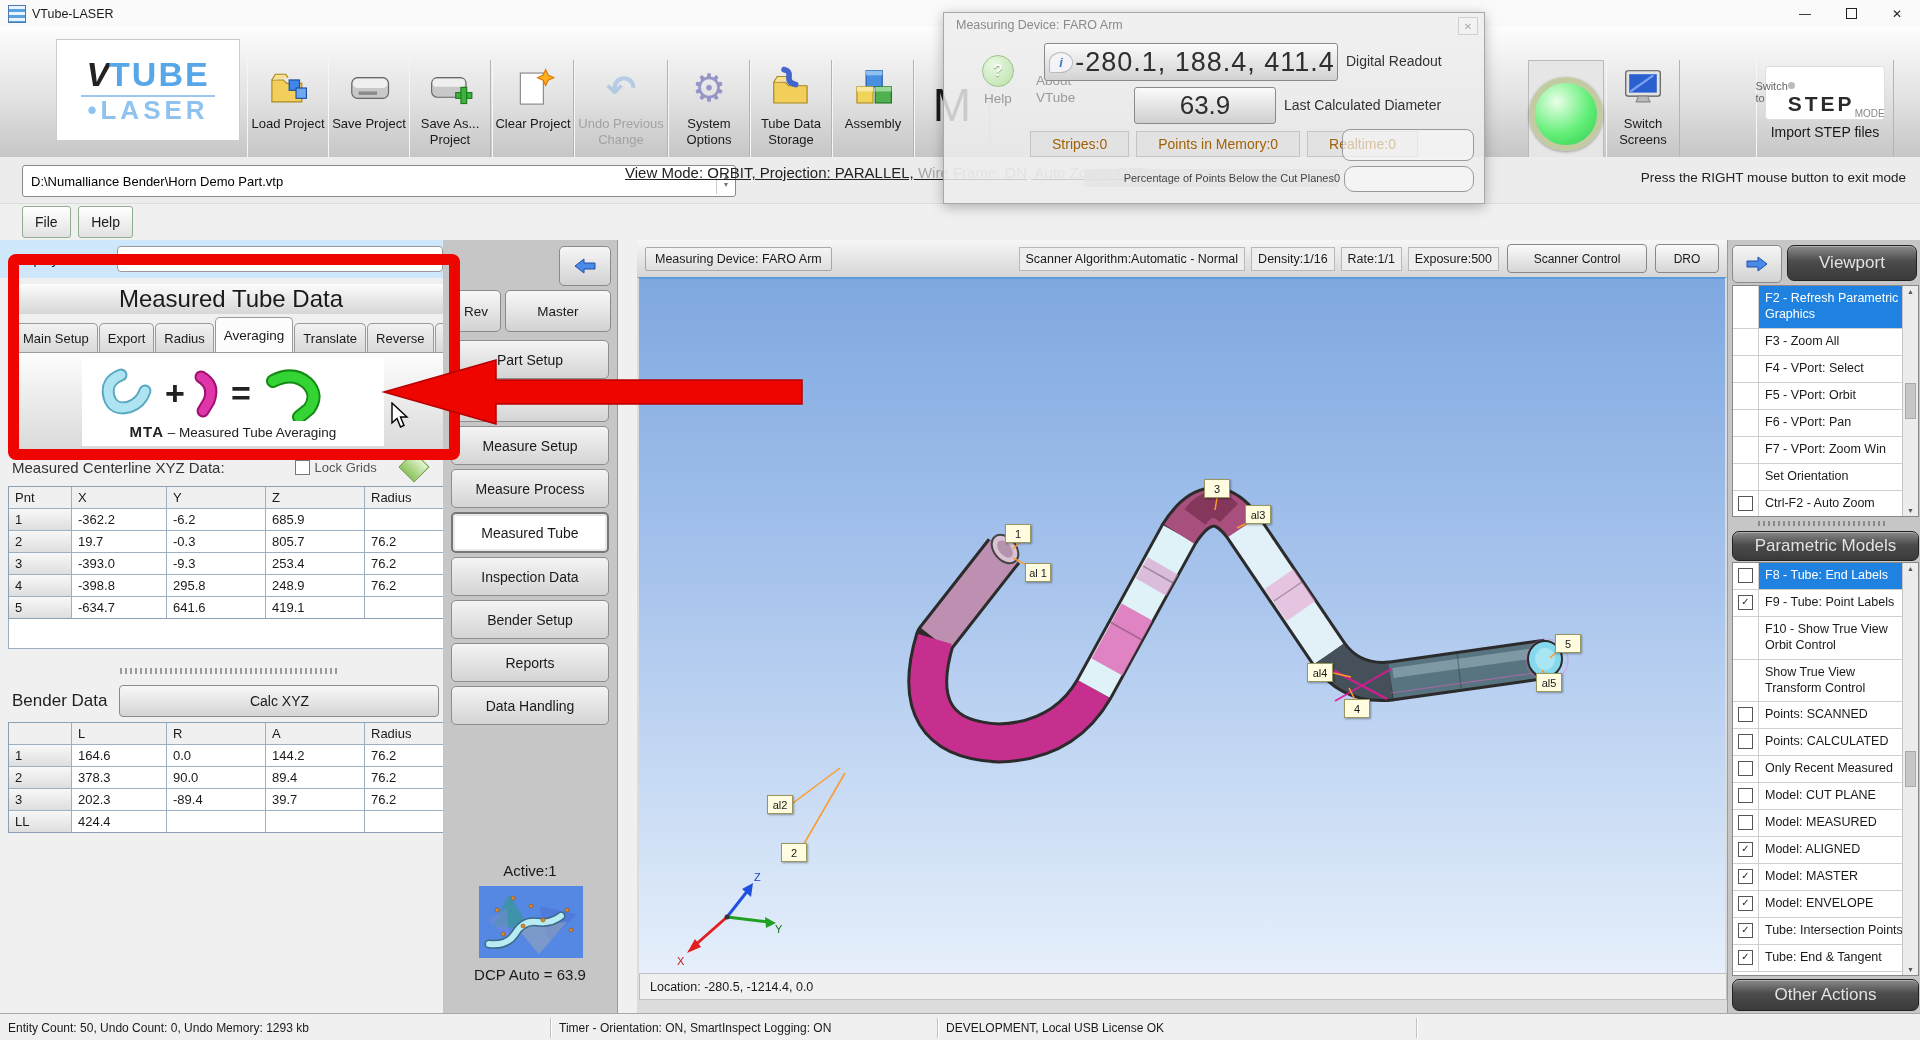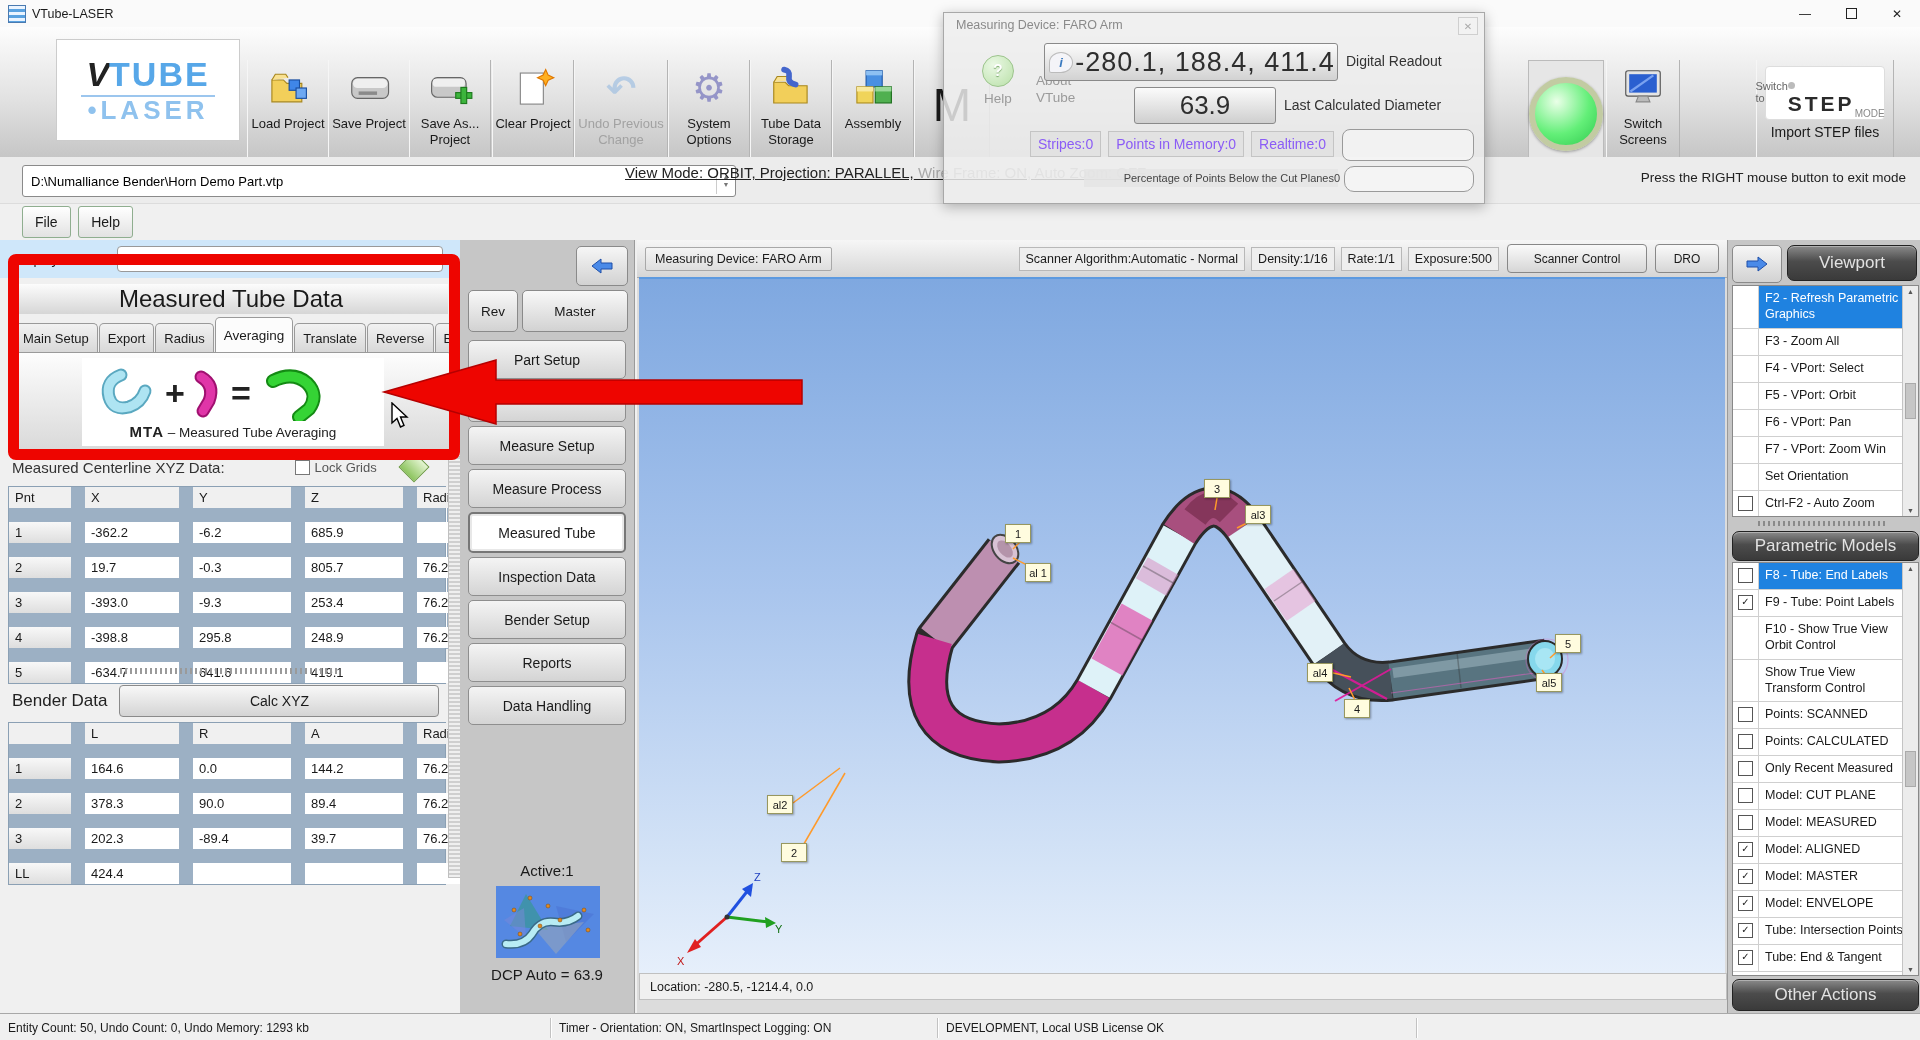--- a/index.html
+++ b/index.html
@@ -60,34 +60,34 @@
   .tri-l{width:0;height:0;border-top:4px solid transparent;border-bottom:4px solid transparent;border-right:5px solid #555;}
   .tri-r{width:0;height:0;border-top:4px solid transparent;border-bottom:4px solid transparent;border-left:5px solid #555;}
   .mtapanel{left:14px;top:112px;width:436px;height:98px;background:linear-gradient(#fdfdfd,#d9d9d9);border:1px solid #9a9a9a;border-radius:4px;display:flex;align-items:center;justify-content:center;}
   .mtabox{width:302px;height:88px;background:#fff;display:flex;flex-direction:column;align-items:center;justify-content:center;}
   .mtacaption{font-size:13.5px;color:#222;margin-top:2px;}
   .mtacaption b{font-size:15px;letter-spacing:1px;}
   .clhead{left:12px;top:216px;width:440px;height:22px;display:flex;align-items:center;font-size:15px;color:#333;}
   .lockgrids{margin-left:70px;display:flex;align-items:center;font-size:13px;color:#555;}
   .cbox{width:13px;height:13px;border:1px solid #777;background:#fff;margin-right:5px;display:inline-flex;align-items:center;justify-content:center;font-size:10px;}
   .gdiamond{width:20px;height:20px;margin-left:26px;background:linear-gradient(#e4f5d2,#8cc45e);border:1px solid #6a9a40;transform:rotate(45deg);}
-  .grid{display:grid;background:#9cb0c4;border:1px solid #8ba0b4;gap:14px;}
+  .grid{display:grid;background:#9cb0c4;border:1px solid #8ba0b4;gap:1px;}
   .grid .th{background:#f0f0f0;padding:3px 6px;font-size:13px;}
   .grid .rowhdr{background:linear-gradient(#f8f8f8,#dedede);padding:3px 6px;font-size:13px;}
   .grid .td{background:#fff;padding:3px 6px;font-size:13px;}
   #tbl1{left:8px;top:246px;width:436px;position:absolute;}
   .t1pad{left:8px;top:247px;width:438px;height:160px;background:#fff;border:1px solid #9cb0c4;}
   .splitdots{left:120px;top:428px;width:220px;height:6px;background:repeating-linear-gradient(90deg,#9a9a9a 0 2px,transparent 2px 5px);}
   .benderrow{left:8px;top:444px;width:440px;height:34px;display:flex;align-items:center;}
   .benderlabel{font-size:17px;color:#222;margin-left:4px;}
   .calcbtn{margin-left:12px;width:318px;height:30px;background:linear-gradient(#f8f8f8,#d4d4d4);border:1px solid #8a8a8a;border-radius:4px;display:flex;align-items:center;justify-content:center;font-size:14px;}
   #tbl2{left:8px;top:482px;width:436px;position:absolute;}
   .lscroll{left:448px;top:216px;width:11px;height:420px;background:repeating-linear-gradient(#cfcfcf 0 2px,#efefef 2px 4px);border:1px solid #c0c0c0;}
   
-  .nav{left:460px;top:240px;width:174px;height:773px;background:#c6c6c6;border-right:1px solid #9a9a9a;}
+  .nav{left:443px;top:240px;width:174px;height:773px;background:#c6c6c6;border-right:1px solid #9a9a9a;}
   .backbtn{left:116px;top:6px;width:50px;height:38px;background:linear-gradient(#f6f6f6,#d2d2d2);border:1px solid #8a8a8a;border-radius:5px;display:flex;align-items:center;justify-content:center;}
   .revbtn{left:8px;top:50px;width:48px;height:40px;}
   .masterbtn{left:62px;top:50px;width:104px;height:40px;}
   .gbtn{background:linear-gradient(#f8f8f8,#d2d2d2);border:1px solid #8a8a8a;border-radius:5px;display:flex;align-items:center;justify-content:center;font-size:13.5px;position:absolute;}
   #navbtns{left:4px;top:100px;width:166px;position:absolute;}
   .navbtn{height:37px;margin:0 4px 4px 4px;background:linear-gradient(#f4f4f4,#d4d4d4);border:1px solid #8e8e8e;border-radius:5px;display:flex;align-items:center;justify-content:center;font-size:14px;}
   .navbtn.active{background:#fff;border:2px solid #777;box-shadow:0 0 0 2px #e8e8e8 inset;}
   .activecount{left:0;top:622px;width:174px;text-align:center;font-size:15px;position:absolute;}
   .thumb{left:36px;top:646px;width:104px;height:72px;position:absolute;}
   .dcp{left:0;top:726px;width:174px;text-align:center;font-size:15px;position:absolute;}
@@ -132,21 +132,21 @@
   .helpicon{position:absolute;left:38px;top:42px;width:30px;height:30px;border-radius:50%;background:radial-gradient(circle at 35% 30%,#eaf8e4,#b9e0a8);border:1px solid #9cc48c;color:#fff;font-weight:bold;font-size:16px;display:flex;align-items:center;justify-content:center;text-shadow:0 1px 1px #7aa86a;}
   .helplbl{position:absolute;left:24px;top:78px;width:60px;text-align:center;color:#9a9a9a;font-size:13.5px;}
   .aboutlbl{position:absolute;left:92px;top:60px;width:64px;color:#9a9a9a;font-size:13.5px;line-height:1.25;}
   .robox{position:absolute;left:100px;top:30px;width:292px;height:36px;background:linear-gradient(#fbfbfb,#d2d2d2);border:1px solid #8a8a8a;border-radius:3px;display:flex;align-items:center;}
   .infoicon{width:22px;height:19px;margin-left:4px;border-radius:50% 50% 50% 10%;background:#f4f4f8;border:1px solid #bbb;color:#3a7ac0;font-weight:bold;font-size:13px;font-style:italic;display:flex;align-items:center;justify-content:center;}
   .rotext{flex:1;text-align:center;font-size:27px;color:#2e2e2e;letter-spacing:1px;}
   .rolbl{position:absolute;left:402px;top:40px;font-size:14px;color:#333;}
   .diabox{position:absolute;left:190px;top:74px;width:140px;height:35px;background:linear-gradient(#fbfbfb,#cfcfcf);border:1px solid #8a8a8a;border-radius:3px;display:flex;align-items:center;justify-content:center;font-size:26px;color:#2e2e2e;}
   .dialbl{position:absolute;left:340px;top:84px;font-size:14px;color:#333;}
   .chiprow{position:absolute;left:86px;top:118px;display:flex;align-items:center;}
-  .dchip{background:rgba(225,225,225,.9);border:1px solid #c4c4c4;padding:4px 7px;font-size:14px;color:#8b5cf6;margin-right:7px;}
+  .dchip{background:rgba(225,225,225,.9);border:1px solid #c4c4c4;padding:4px 21px;font-size:14px;color:#a16207;margin-right:7px;}
   .emptybox{position:absolute;left:398px;top:116px;width:130px;height:30px;border:1px solid #9a9a9a;border-radius:8px;background:rgba(248,248,248,.65);}
   .pctlbl{position:absolute;left:140px;top:156px;width:246px;text-align:right;font-size:11px;color:#444;background:rgba(228,228,228,.8);padding:3px 4px;}
   .pctval{position:absolute;left:390px;top:159px;font-size:11px;color:#444;}
   .emptybox2{position:absolute;left:400px;top:153px;width:128px;height:24px;border:1px solid #9a9a9a;border-radius:10px;background:rgba(248,248,248,.65);}
   
   .redbox{left:8px;top:254px;width:430px;height:184px;border:11px solid #ee0500;border-radius:8px;z-index:90;pointer-events:none;}
   .redarrow{left:378px;top:352px;z-index:95;pointer-events:none;}
   .cursor{left:390px;top:402px;z-index:120;pointer-events:none;}
 </style>
 </head>

